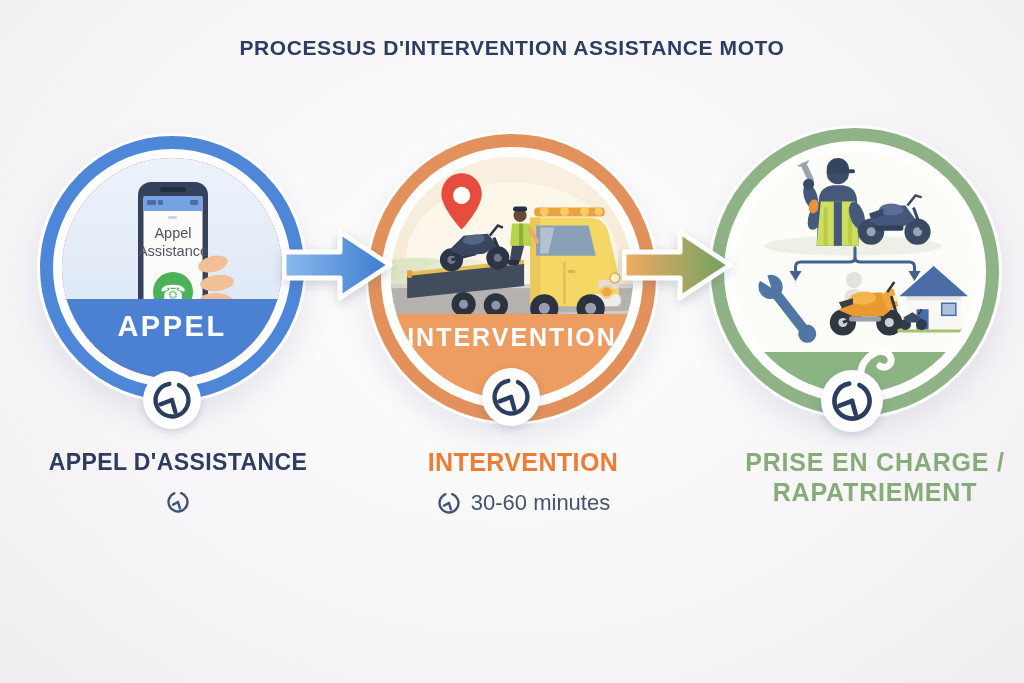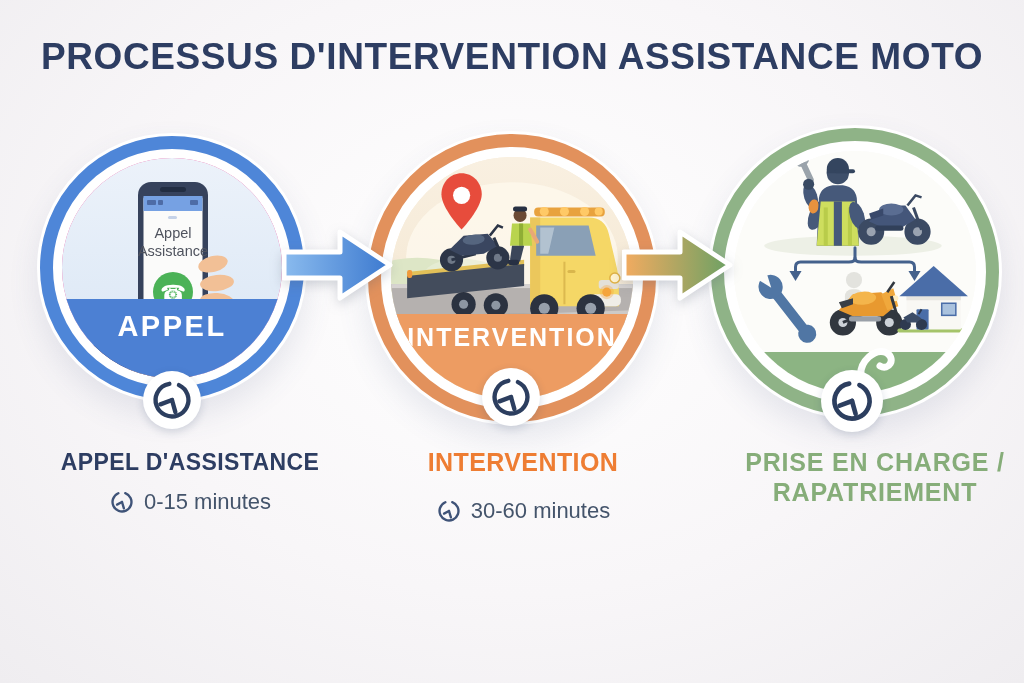--- a/index.html
+++ b/index.html
@@ -7,21 +7,21 @@
     width:1024px;height:683px;overflow:hidden;
     font-family:"Liberation Sans","DejaVu Sans",sans-serif;
     background:#f1eff2;
   }
   .canvas{
     position:relative;width:1024px;height:683px;
     background:radial-gradient(ellipse at 50% 42%, #ffffff 0%, #f8f6f8 55%, #efedf0 100%);
   }
   .title{
     position:absolute;left:0;top:36px;width:1024px;
-    text-align:center;font-size:37px;font-weight:bold;
+    text-align:center;font-size:21px;font-weight:bold;
     color:#2d3d62;letter-spacing:0.6px;
   }
   
   .step{position:absolute;border-radius:50%;background:#ffffff;
         box-shadow:0 14px 30px rgba(70,90,130,0.12);}
   .step-1{left:37px;top:133px;width:270px;height:270px;}
   .step-2{left:365px;top:131px;width:294px;height:294px;}
   .step-3{left:708px;top:125px;width:294px;height:294px;}
   .ring{position:absolute;inset:3px;border-radius:50%;border:13px solid var(--ring);}
   .step-1{--ring:#4e86d8;}
@@ -49,32 +49,32 @@
   .badge-2{left:117px;top:237px;width:58px;height:58px;}
   .badge-3{left:113px;top:245px;width:62px;height:62px;}
   .clock-badge svg{position:absolute;inset:0;width:100%;height:100%;}
   .curl{position:absolute;left:148px;top:218px;width:42px;height:42px;z-index:5;}
   
   .arrow{position:absolute;z-index:5;filter:drop-shadow(0 4px 6px rgba(80,90,110,0.25));}
   .arrow-1{left:282px;top:225px;}
   .arrow-2{left:622px;top:225px;}
   
   .caption{position:absolute;text-align:center;}
-  .cap-1{left:40px;top:449px;width:300px;}
+  .cap-1{left:28px;top:449px;width:300px;}
   .cap-2{left:383px;top:448px;width:280px;}
   .cap-3{left:710px;top:448px;width:330px;}
   .cap-head{font-weight:bold;line-height:1.18;}
   .cap-1 .cap-head{font-size:23px;color:#2d3d62;letter-spacing:0.4px;}
   .cap-2 .cap-head{font-size:25px;color:#ee7d33;letter-spacing:0.4px;}
   .cap-3 .cap-head{font-size:25px;color:#86ad79;letter-spacing:0.8px;}
   .duration{
     display:flex;align-items:center;justify-content:center;gap:9px;
     margin-top:13px;font-size:22px;color:#44546b;
   }
-  .cap-2 .duration{margin-top:20px;}
+  .cap-2 .duration{margin-top:12px;}
   .mini-clock{width:26px;height:26px;}
 </style>
 </head>
 <body>
 
 <div class="canvas">
 
   <div class="title">PROCESSUS D'INTERVENTION ASSISTANCE MOTO</div>
 
   <div class="step step-1">
@@ -336,21 +336,20 @@
   </div>
 
   <div class="caption cap-1">
     <div class="cap-head">APPEL D'ASSISTANCE</div>
     <div class="duration">
       <svg class="mini-clock" viewBox="0 0 22 22">
         <circle cx="11" cy="11" r="8" fill="none" stroke="#3f5378" stroke-width="2" stroke-linecap="round" stroke-dasharray="44 6" transform="rotate(-70 11 11)"></circle>
         <line x1="11" y1="11" x2="6.8" y2="13.2" stroke="#3f5378" stroke-width="2" stroke-linecap="round"></line>
         <line x1="11" y1="11" x2="12.6" y2="16.4" stroke="#3f5378" stroke-width="2" stroke-linecap="round"></line>
       </svg>
-      <span>0-15 minutes</span>
     </div>
   </div>
 
   <div class="caption cap-2">
     <div class="cap-head">
       <div>INTERVENTION</div>
     </div>
     <div class="duration">
       <svg class="mini-clock" viewBox="0 0 22 22">
         <circle cx="11" cy="11" r="8" fill="none" stroke="#3f5378" stroke-width="2" stroke-linecap="round" stroke-dasharray="44 6" transform="rotate(-70 11 11)"></circle>

